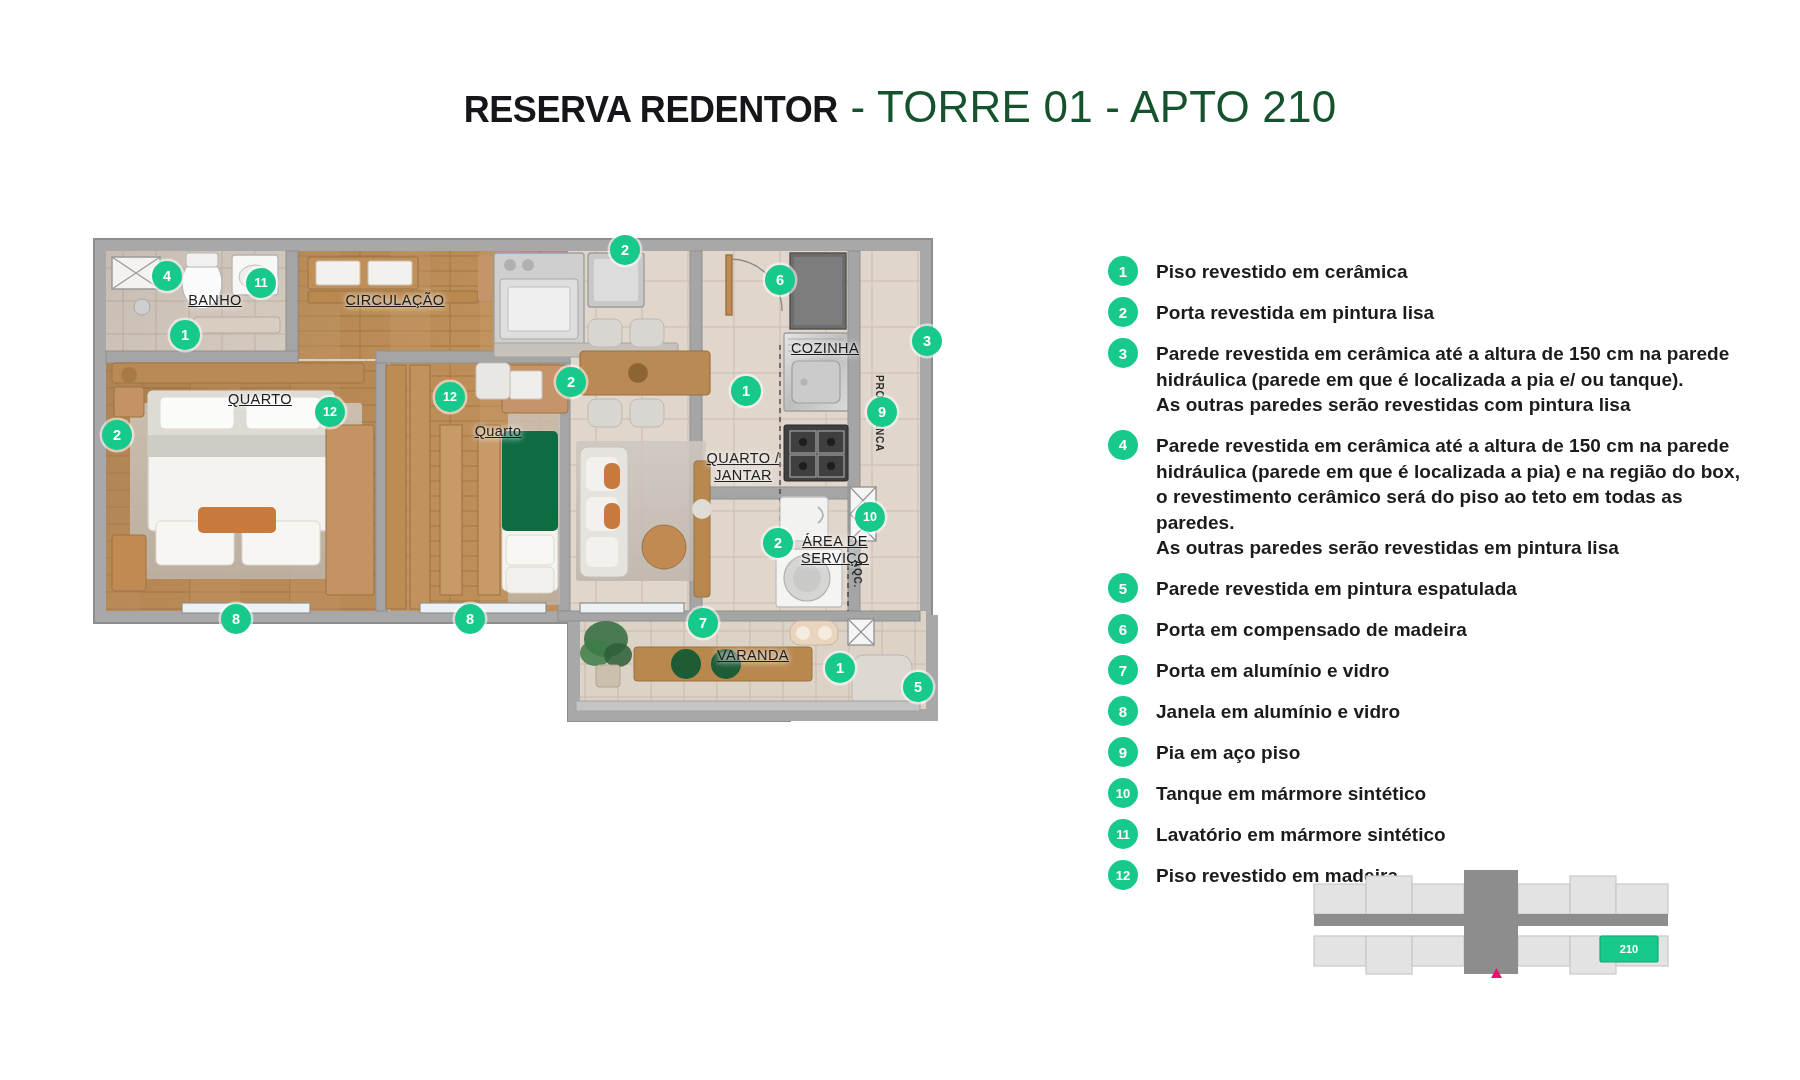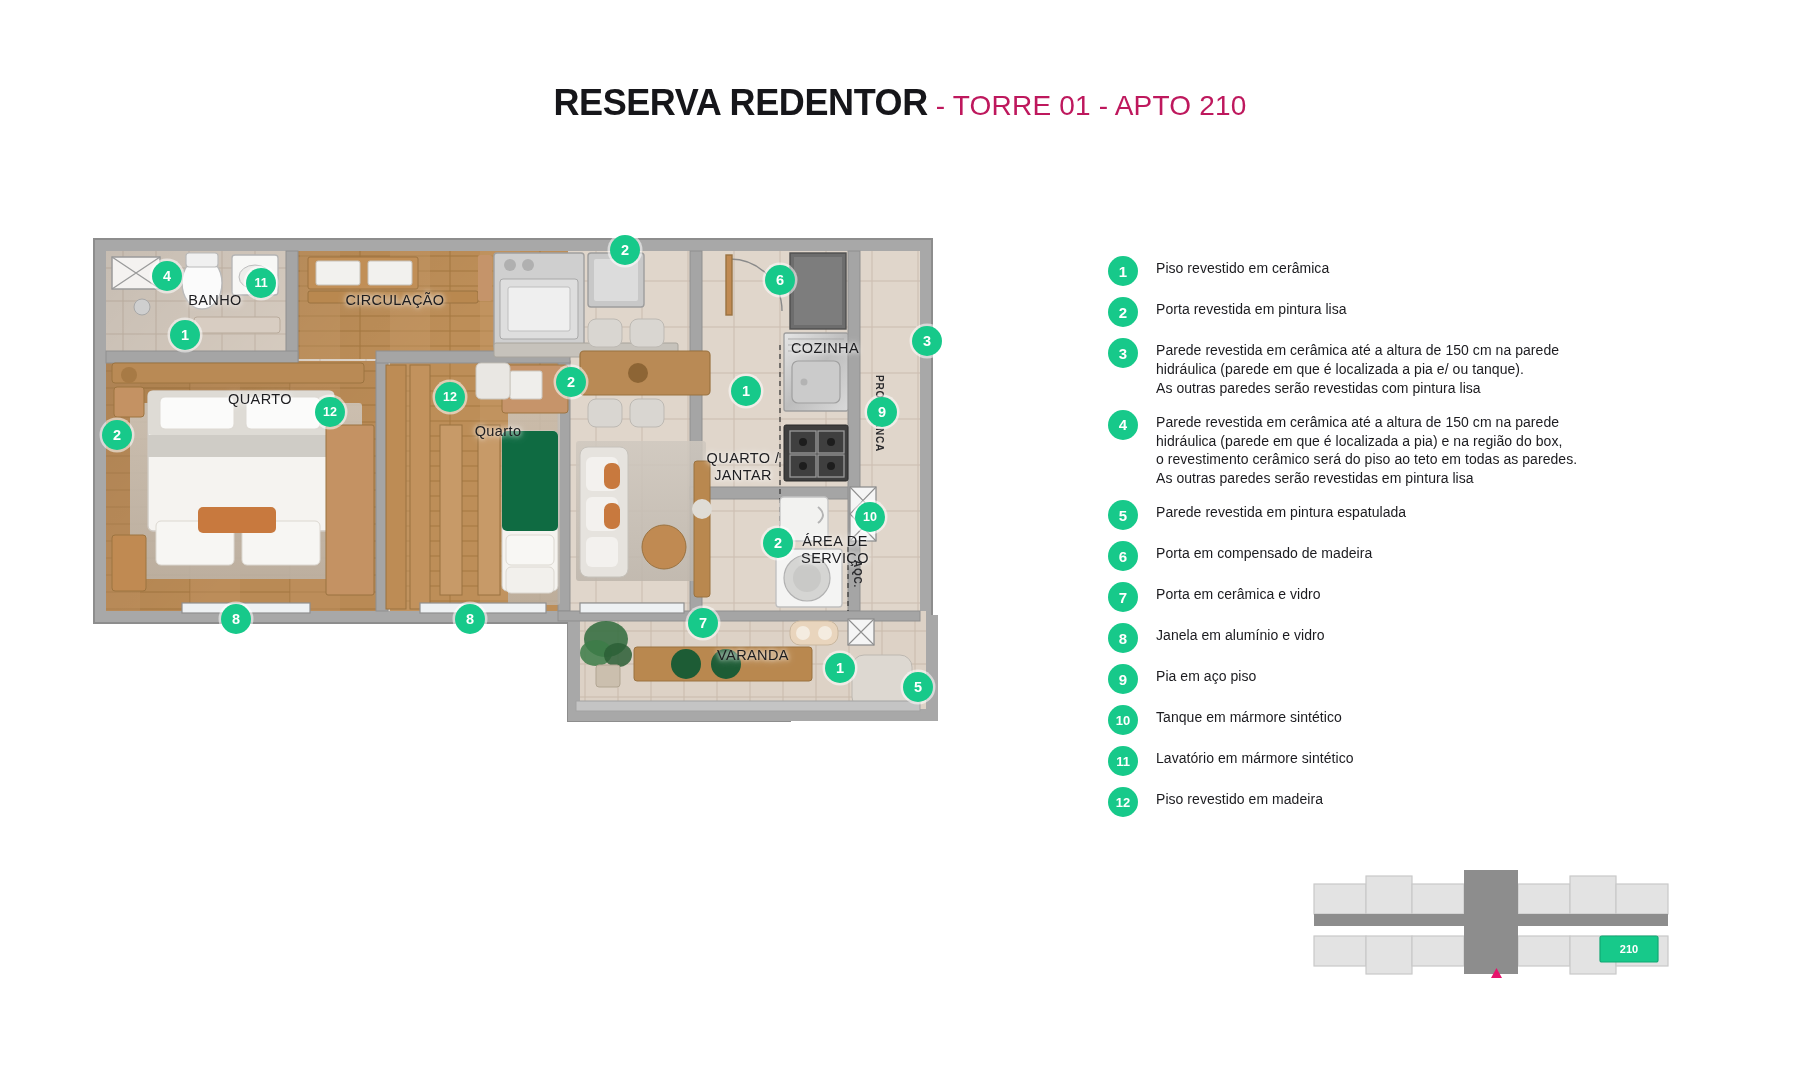--- a/index.html
+++ b/index.html
@@ -14,22 +14,22 @@
   
   .title-wrap {
     position: absolute; left: 0; top: 82px; width: 1800px;
     text-align: center;
   }
   .title-main {
     font-size: 36px; font-weight: 700; letter-spacing: -0.4px;
     color: #16161a; display: inline;
   }
   .title-sub {
-    font-size: 28px; font-weight: 300; letter-spacing: 0.2px;
-    color: #be185d; display: inline; text-align: right;
+    font-size: 44px; font-weight: 300; letter-spacing: 0.2px;
+    color: #14532d; display: inline; text-align: right;
   }
 
   
   .plan {
     position: absolute;
     left: 90px; top: 235px;
     width: 970px; height: 580px;
   }
   .plan svg { display: block; }
 
@@ -50,24 +50,24 @@
     background: #17c98a;
     color: #ffffff;
     font-size: 15px; font-weight: 700;
     display: flex; align-items: center; justify-content: center;
     line-height: 1;
     margin-top: 1px;
   }
   .badge.small { font-size: 13px; }
   .legend-text {
     margin-left: 18px;
-    font-size: 14px;
+    font-size: 19px;
     line-height: 1.35;
     color: #1b1b1f;
-    font-weight: 400;
+    font-weight: 700;
     letter-spacing: 0.05px;
     padding-top: 4px;
     white-space: pre-line;
   }
 
   
   .keyplan {
     position: absolute;
     left: 1310px; top: 868px;
     width: 382px; height: 120px;
@@ -90,20 +90,21 @@
     position: absolute;
     color: #1d1d20;
     font-size: 14.5px;
     font-weight: 400;
     letter-spacing: 0.4px;
     text-align: center;
     line-height: 1.15;
     z-index: 35;
     text-shadow: 0 0 4px rgba(255,255,255,.95), 0 0 8px rgba(255,255,255,.8);
     white-space: pre-line;
+    text-decoration: underline;
   }
   .vlabel {
     position: absolute;
     color: #2a2a2d; font-size: 10px; font-weight: 700;
     letter-spacing: .8px;
     writing-mode: vertical-rl;
     z-index: 36;
   }
 </style>
 </head>
@@ -446,21 +447,21 @@
       <div class="legend-text">Parede revestida em pintura espatulada</div>
     </div>
 
     <div class="legend-row">
       <div class="badge">6</div>
       <div class="legend-text">Porta em compensado de madeira</div>
     </div>
 
     <div class="legend-row">
       <div class="badge">7</div>
-      <div class="legend-text">Porta em cerâmica e vidro</div>
+      <div class="legend-text">Porta em alumínio e vidro</div>
     </div>
 
     <div class="legend-row">
       <div class="badge">8</div>
       <div class="legend-text">Janela em alumínio e vidro</div>
     </div>
 
     <div class="legend-row">
       <div class="badge">9</div>
       <div class="legend-text">Pia em aço piso</div>

